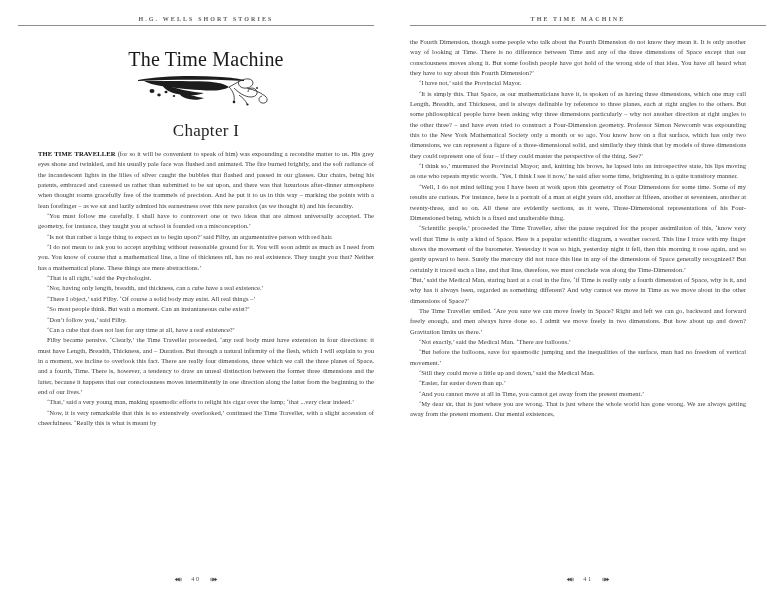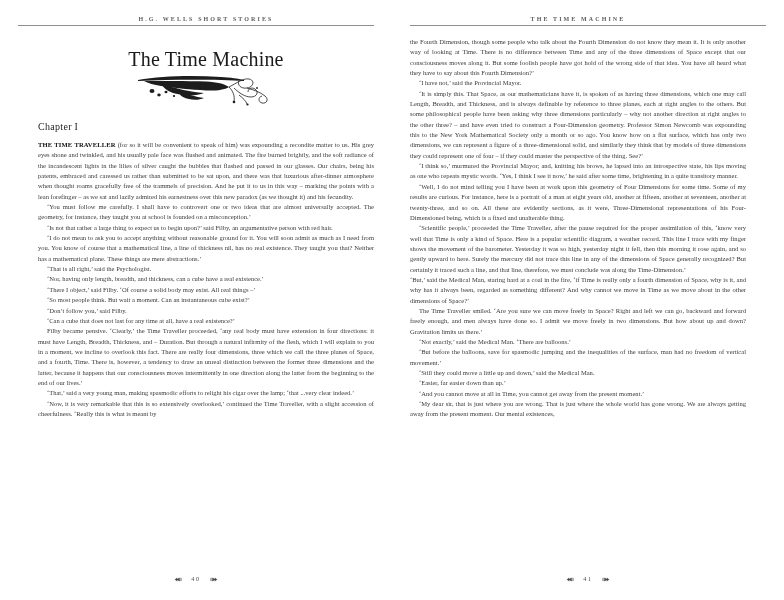--- a/index.html
+++ b/index.html
@@ -60,22 +60,22 @@
     margin: 0;
     font-family: "Liberation Serif", "DejaVu Serif", serif;
   }
   .ornament {
     margin: 2px auto 0;
     width: 150px;
     height: 36px;
     display: block;
   }
   .chapter {
-    text-align: left;
-    font-size: 10px;
+    text-align: center;
+    font-size: 17px;
     margin-top: 12px;
     margin-bottom: 8px;
     color: #1f1f1f;
     letter-spacing: 0.3px;
   }
 
   
   .body-col {
     font-size: 6.55px;
     line-height: 10.35px;

